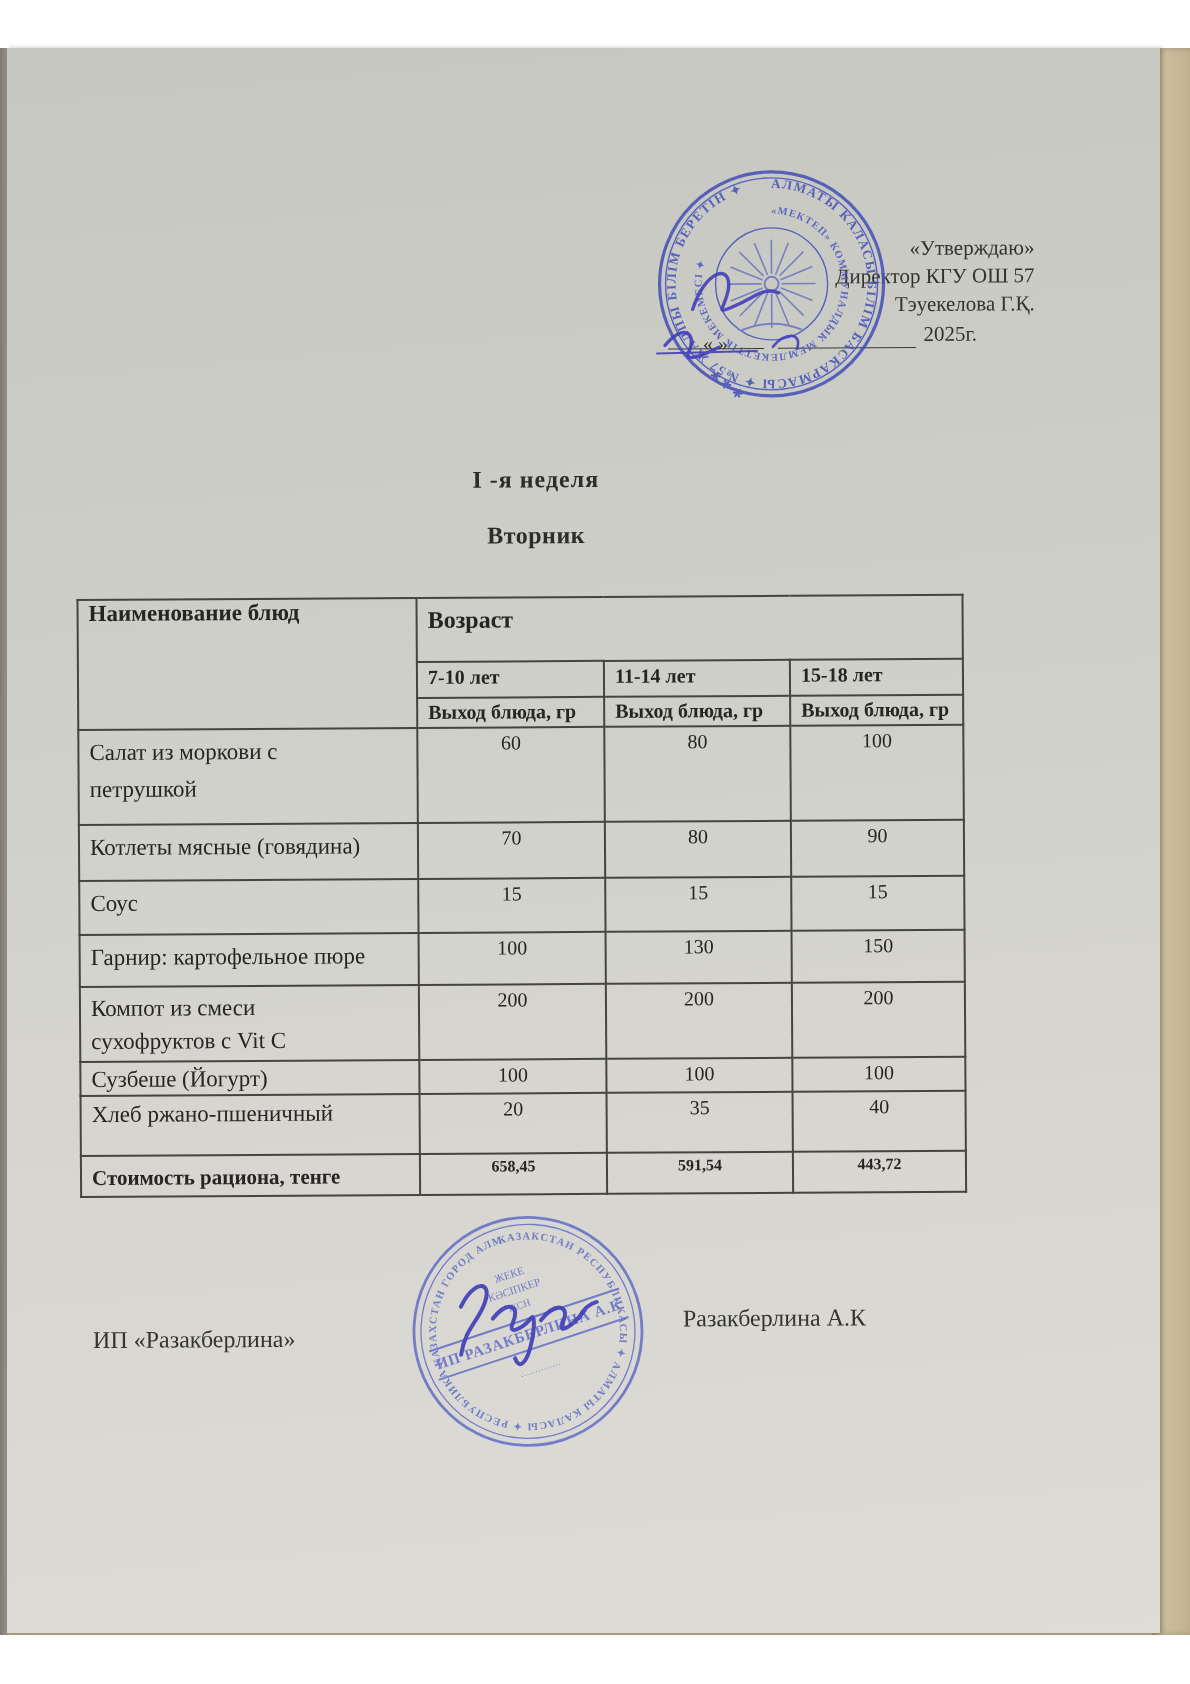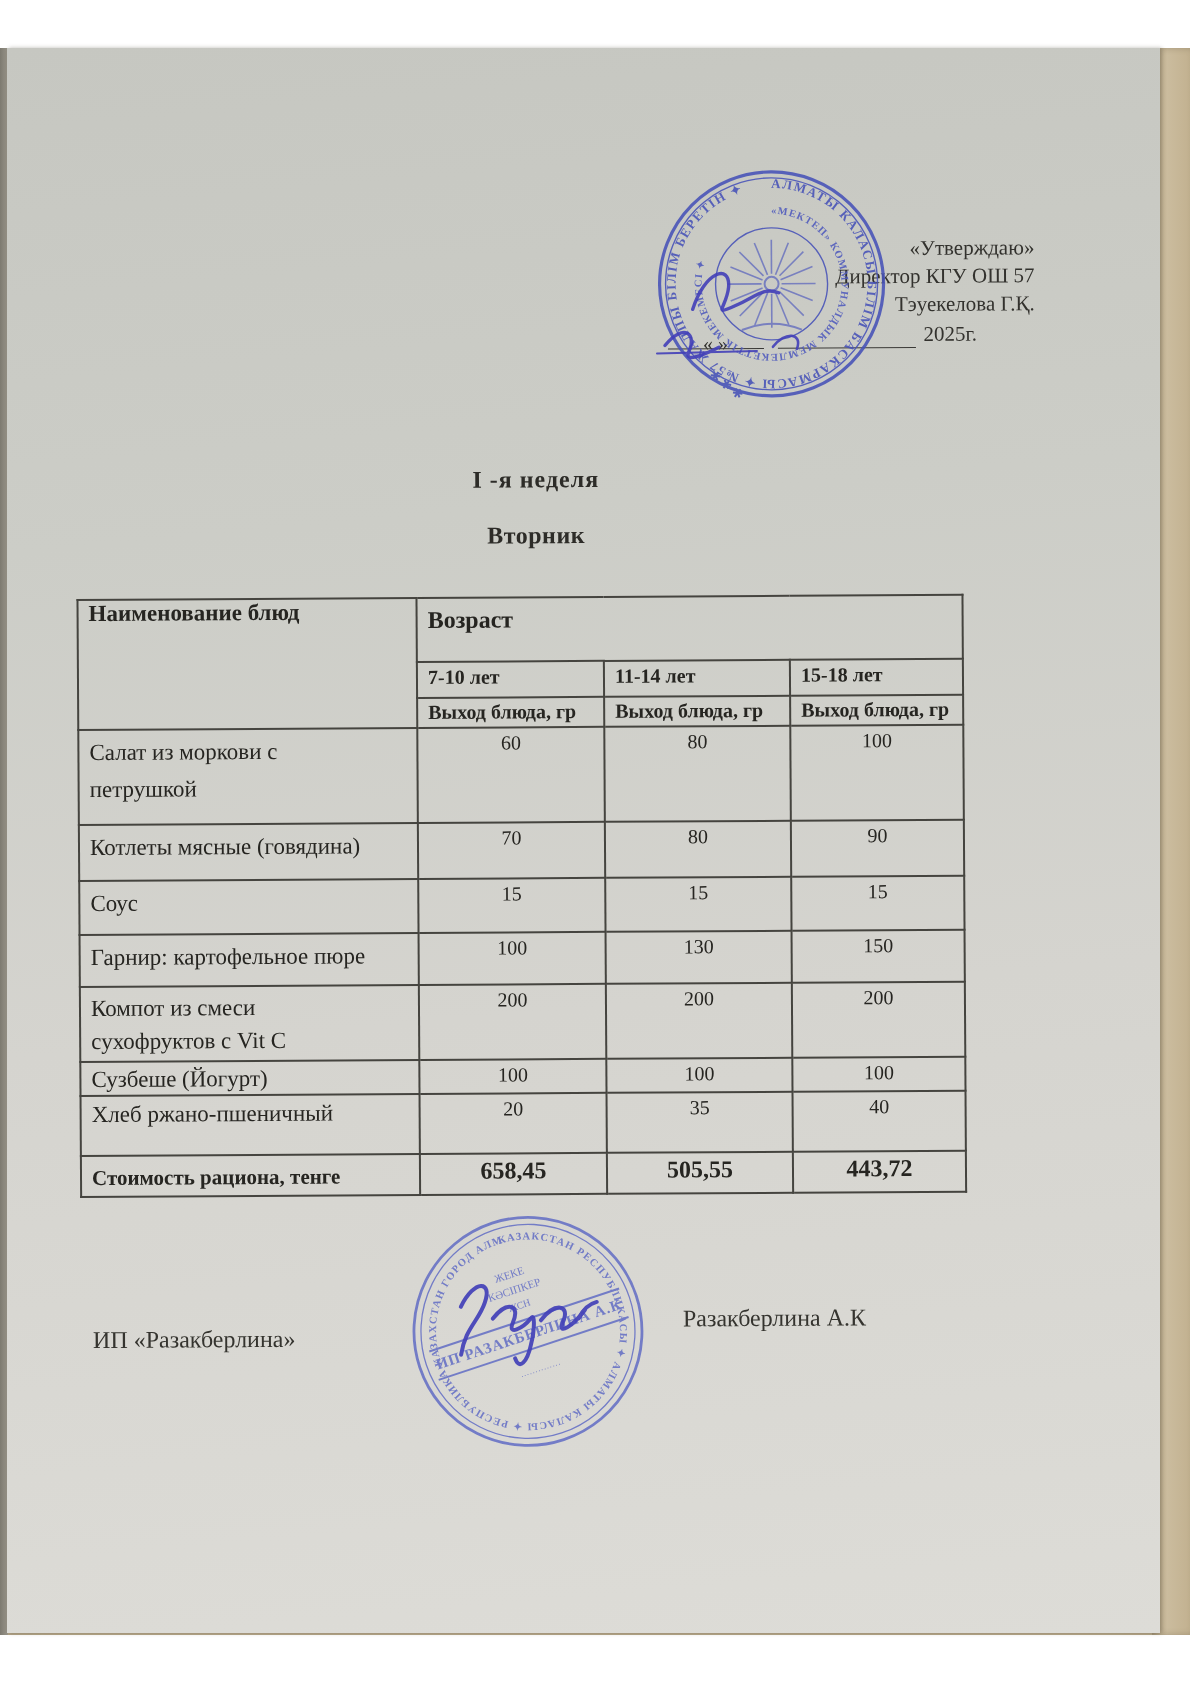--- a/index.html
+++ b/index.html
@@ -60,21 +60,21 @@
     border: 2px solid #45443f;
     vertical-align: top;
     overflow: hidden;
   }
   td.name-cell { padding: 4px 6px 0 10px; font-size: 23px; line-height: 1.6; white-space: pre-line; }
   td.val-cell  { text-align: center; font-size: 20px; padding-top: 3px; }
   td.hdr-name  { font-size: 23px; font-weight: bold; vertical-align: middle; padding-left: 10px; }
   td.hdr-age   { font-size: 24px; font-weight: bold; padding: 8px 0 0 10px; }
   td.hdr-range { font-size: 20px; font-weight: bold; padding: 3px 0 0 10px; }
   td.hdr-unit  { font-size: 20px; font-weight: bold; padding: 2px 0 0 10px; }
-  tr.total-row td { font-weight: bold; font-size: 24px; }
+  tr.total-row td { font-weight: bold; font-size: 16px; }
   tr.total-row td.name-cell { font-size: 21px; padding-top: 5px; }
 
   
   .footer-company { position: absolute; left: 82px; top: 1276px; font-size: 24px; color: #35342f; }
   .footer-signer  { position: absolute; left: 672px; top: 1258px; font-size: 24px; color: #35342f; }
 
   
   .stamp-svg { position: absolute; }
   .sig-svg { position: absolute; }
 </style>
@@ -218,21 +218,21 @@
         </tr>
         <tr style="height:60px">
           <td class="name-cell" style="line-height:1.2">Хлеб ржано-пшеничный</td>
           <td class="val-cell">20</td>
           <td class="val-cell">35</td>
           <td class="val-cell">40</td>
         </tr>
         <tr class="total-row" style="height:40px">
           <td class="name-cell">Стоимость рациона, тенге</td>
           <td class="val-cell">658,45</td>
-          <td class="val-cell">505,55</td>
+          <td class="val-cell">591,54</td>
           <td class="val-cell">443,72</td>
         </tr>
       </tbody>
         </table>
 
       <svg class="stamp-svg" style="left:392px; top:1158px; opacity:.8;" width="250" height="250" viewBox="-125 -125 250 250">
         <g transform="rotate(-18)">
           <g fill="none" stroke="#5a66c4">
             <circle r="114" stroke-width="2.8"></circle>
             <circle r="107" stroke-width="1.3"></circle>

